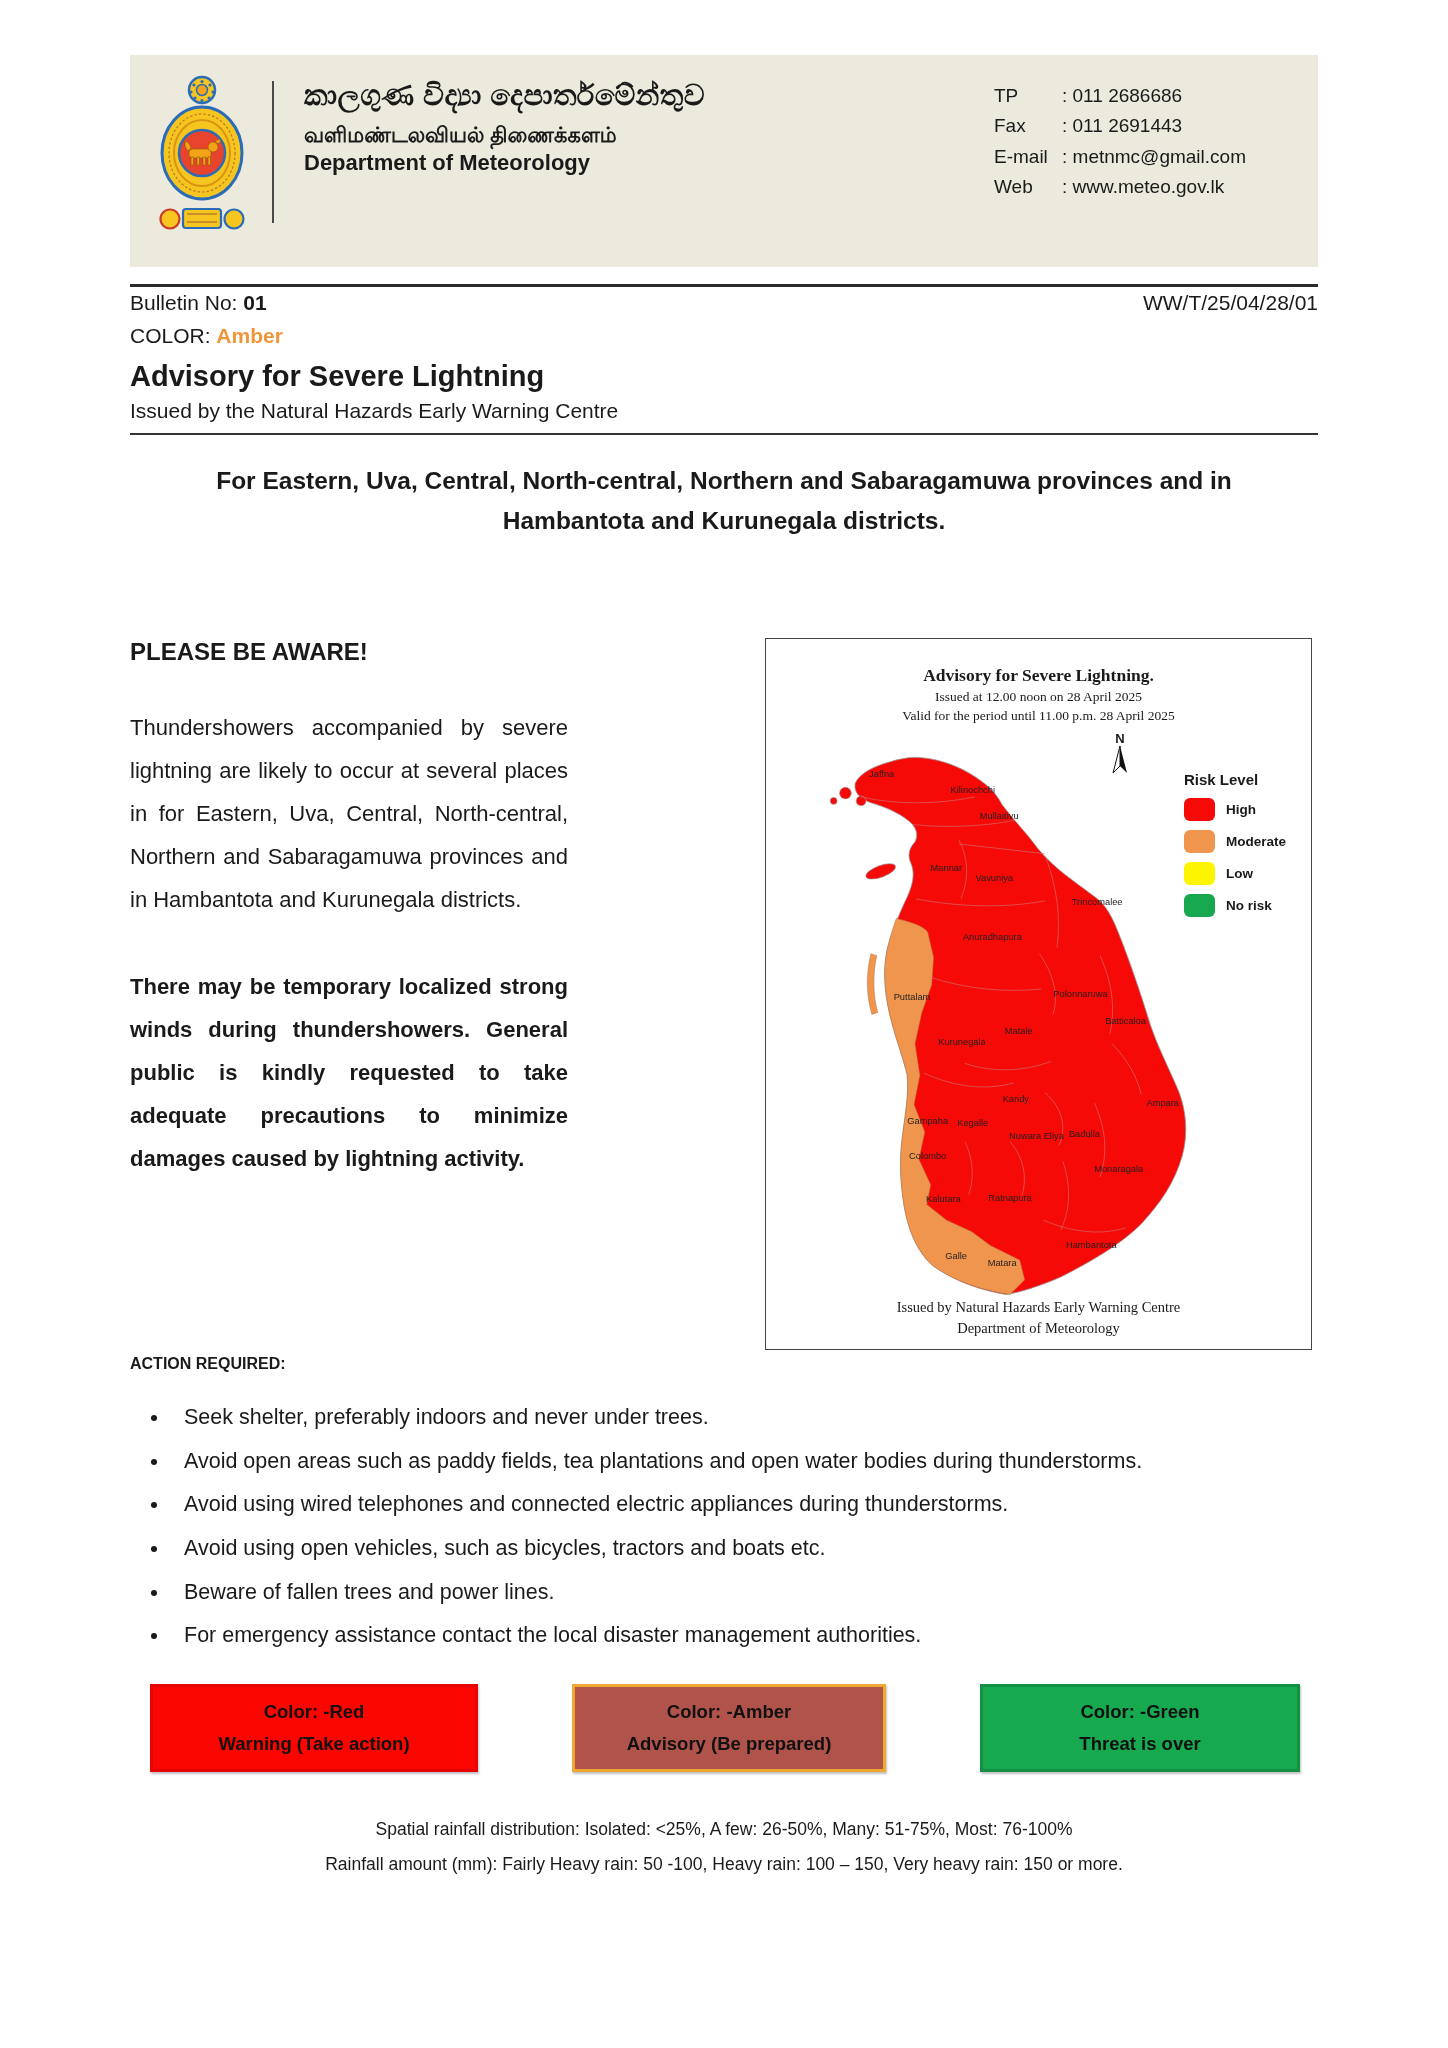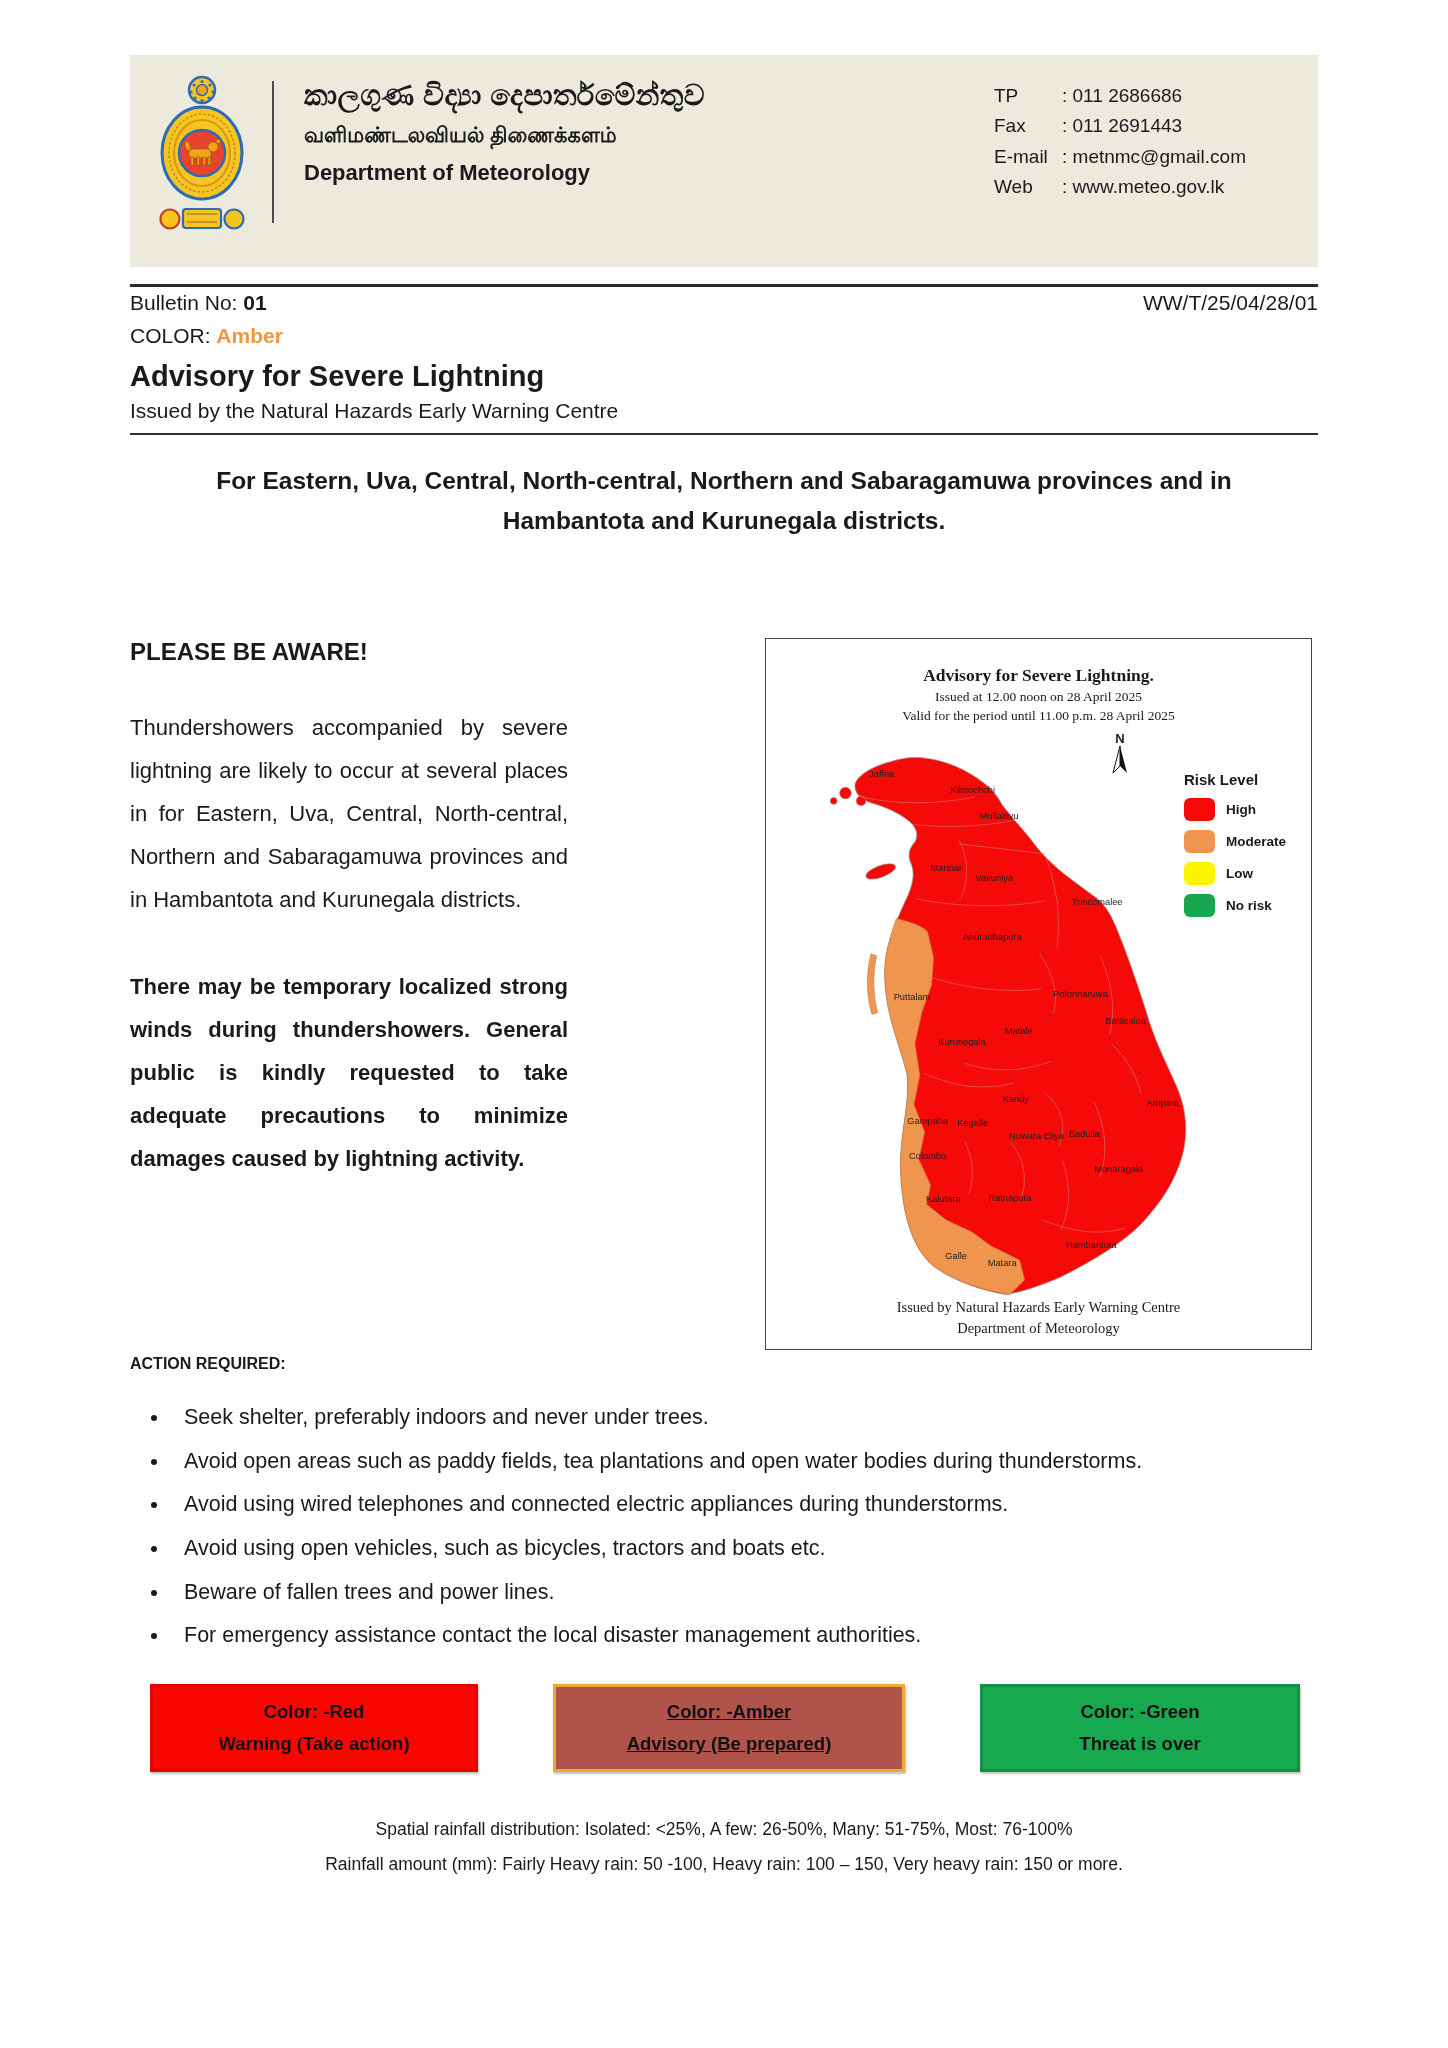--- a/index.html
+++ b/index.html
@@ -6,21 +6,21 @@
   body{width:1448px;height:2048px;overflow:hidden;position:relative;
        font-family:"Liberation Sans",sans-serif;color:#1a1a1a;}
   .page{padding:55px 130px 0 130px;width:1188px;}
 
   
   .band{background:var(--header-bg,#ece9dd);height:212px;display:flex;align-items:flex-start;}
   .emblem{margin:18px 0 0 28px;flex:0 0 auto;}
   .vdiv{width:2px;background:#4a4a4a;height:142px;margin:26px 0 0 26px;}
   .orgnames{margin:24px 0 0 30px;}
   .org-si{font-size:29px;font-weight:600;letter-spacing:.5px;margin-bottom:10px;}
-  .org-ta{font-size:21px;font-weight:700;margin-bottom:10px;}
+  .org-ta{font-size:21px;font-weight:700;margin-bottom:0;}
   .org-en{font-size:22px;font-weight:700;}
   .contact{margin-left:auto;margin-right:72px;margin-top:26px;font-size:19px;line-height:1.6;
            display:grid;grid-template-columns:62px auto;column-gap:6px;}
 
   .rule-thick{border-top:3.5px solid #2a2a2a;margin-top:17px;}
   .rule-thin{border-top:2px solid #333;margin-top:10px;}
 
   
   .meta-row{display:flex;justify-content:space-between;font-size:21px;margin-top:4px;}
   .color-row{font-size:21px;margin-top:9px;}
@@ -60,21 +60,21 @@
   h3.action{font-size:16px;margin:22px 0 0 0;}
   .action-intro{font-size:21.5px;margin:26px 0 0 0;}
   ul.actions{margin:28px 0 0 0;padding-left:40px;font-size:21.5px;line-height:1.52;}
   ul.actions li{margin-bottom:11px;padding-left:14px;}
 
   
   .boxes{display:flex;justify-content:space-between;margin-top:32px;padding:0 18px 0 20px;}
   .sbox{height:88px;display:flex;flex-direction:column;justify-content:center;
         text-align:center;font-weight:700;font-size:18.5px;line-height:1.75;color:#111;
         border:3px solid transparent;box-sizing:border-box;box-shadow:1px 2px 2px rgba(0,0,0,.25);}
-  .sbox.b0{width:328px;} .sbox.b1{width:352px;text-decoration:underline;} .sbox.b2{width:320px;}
+  .sbox.b0{width:328px;} .sbox.b1{width:314px;} .sbox.b2{width:320px;}
 
   .footer{margin-top:40px;text-align:center;font-size:17.5px;line-height:2.0;}
 </style>
 </head>
 <body>
 
 <div class="page">
 
   <div class="band">
     <div class="emblem">

